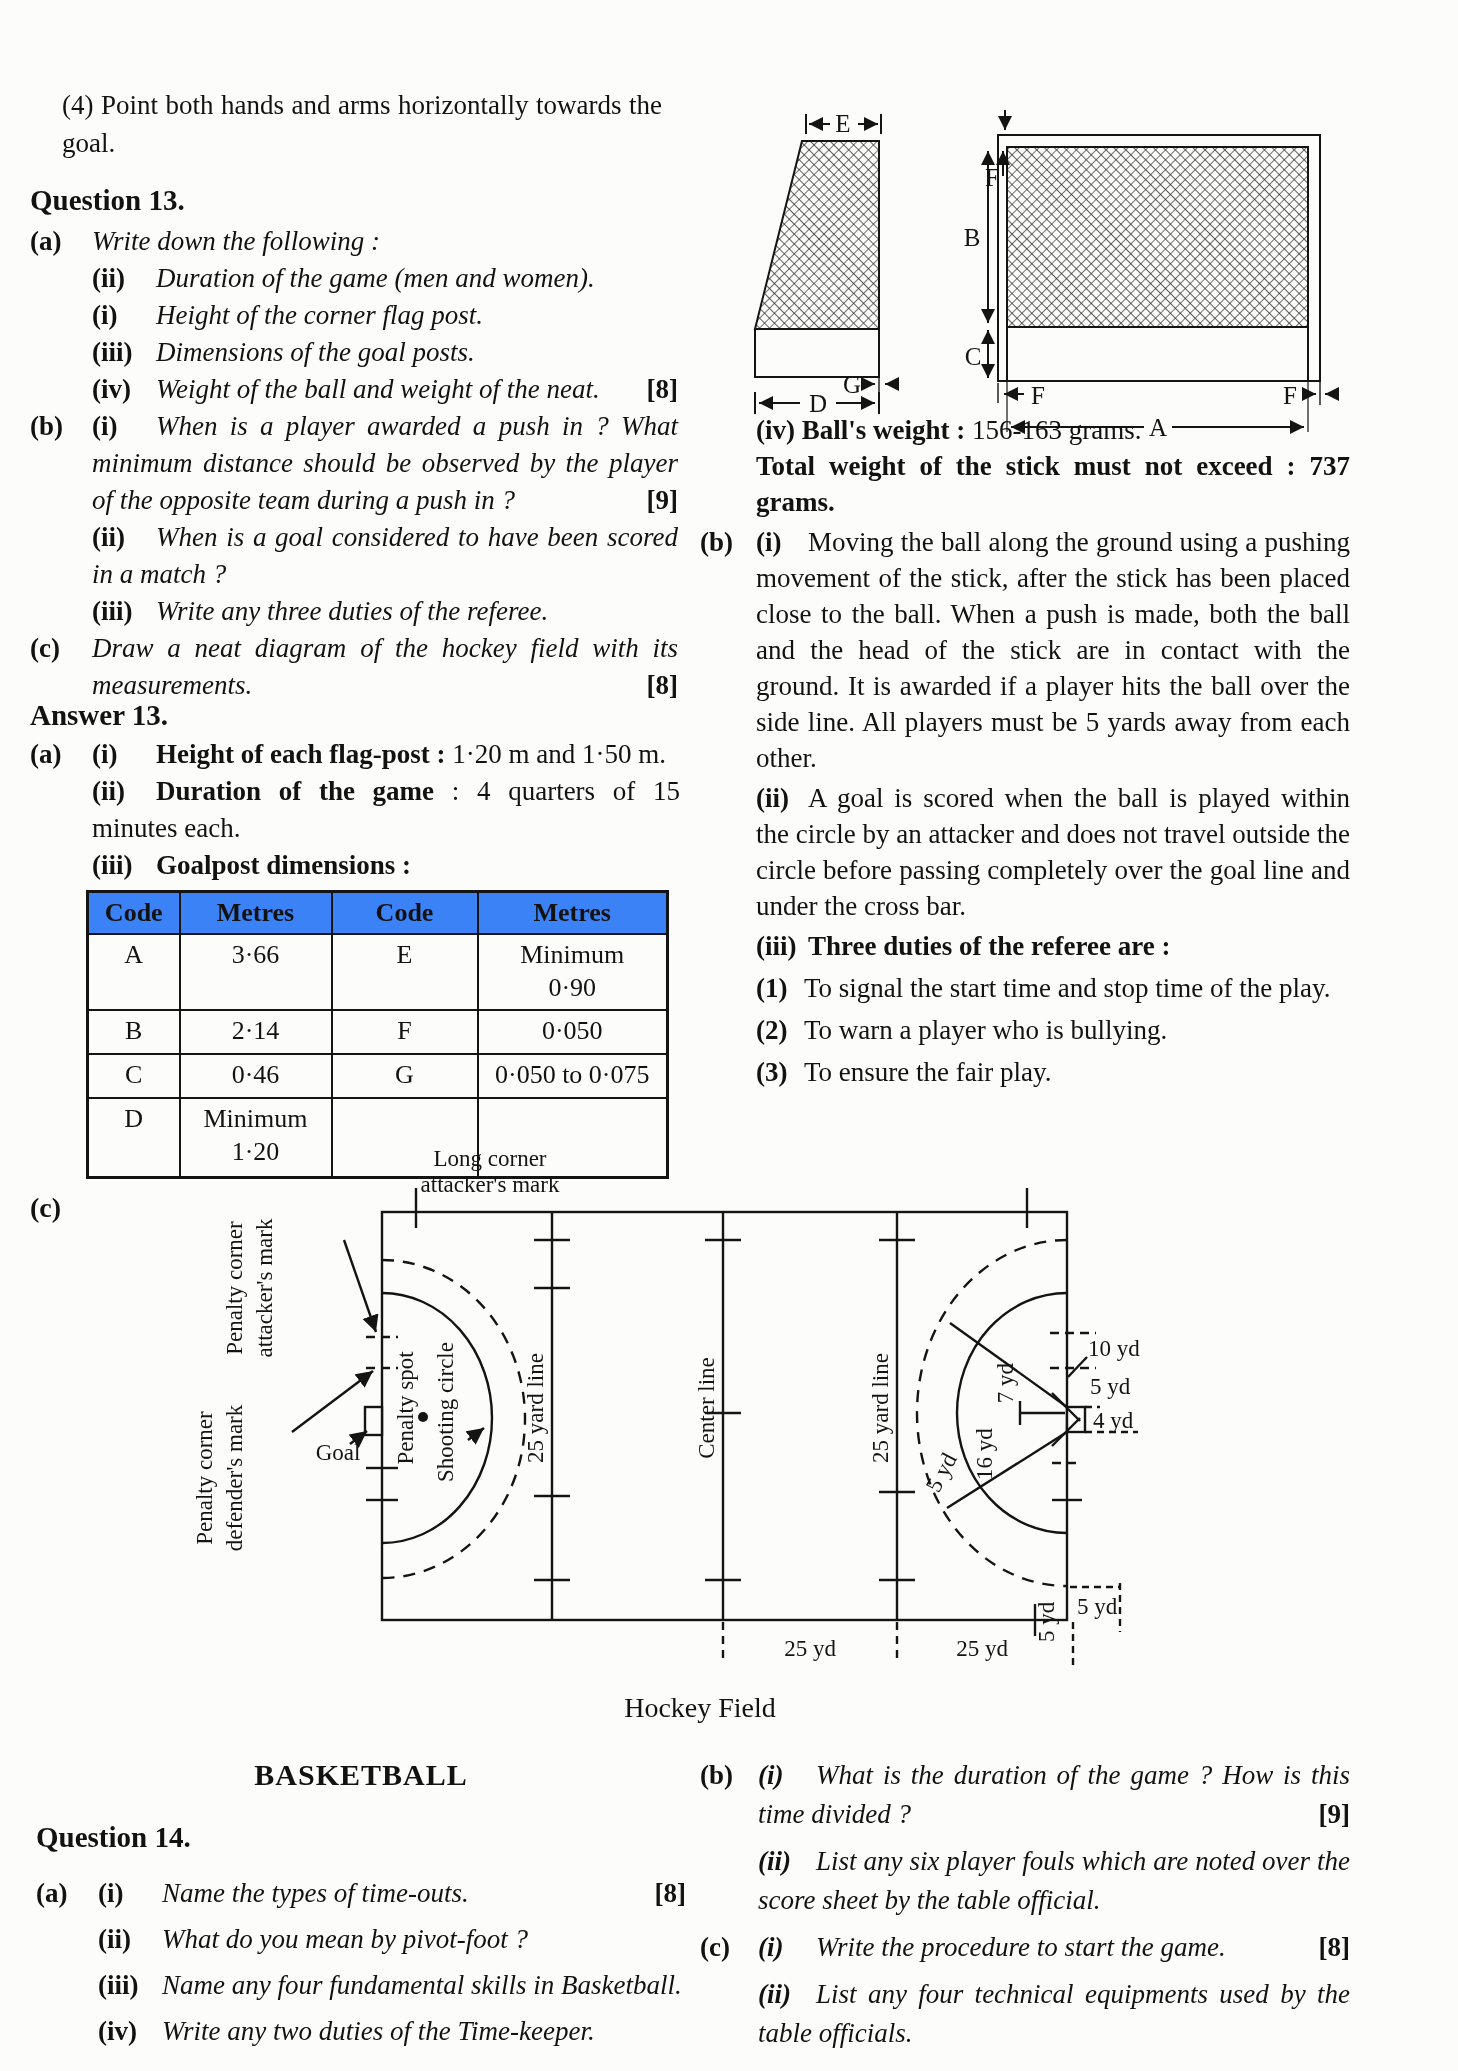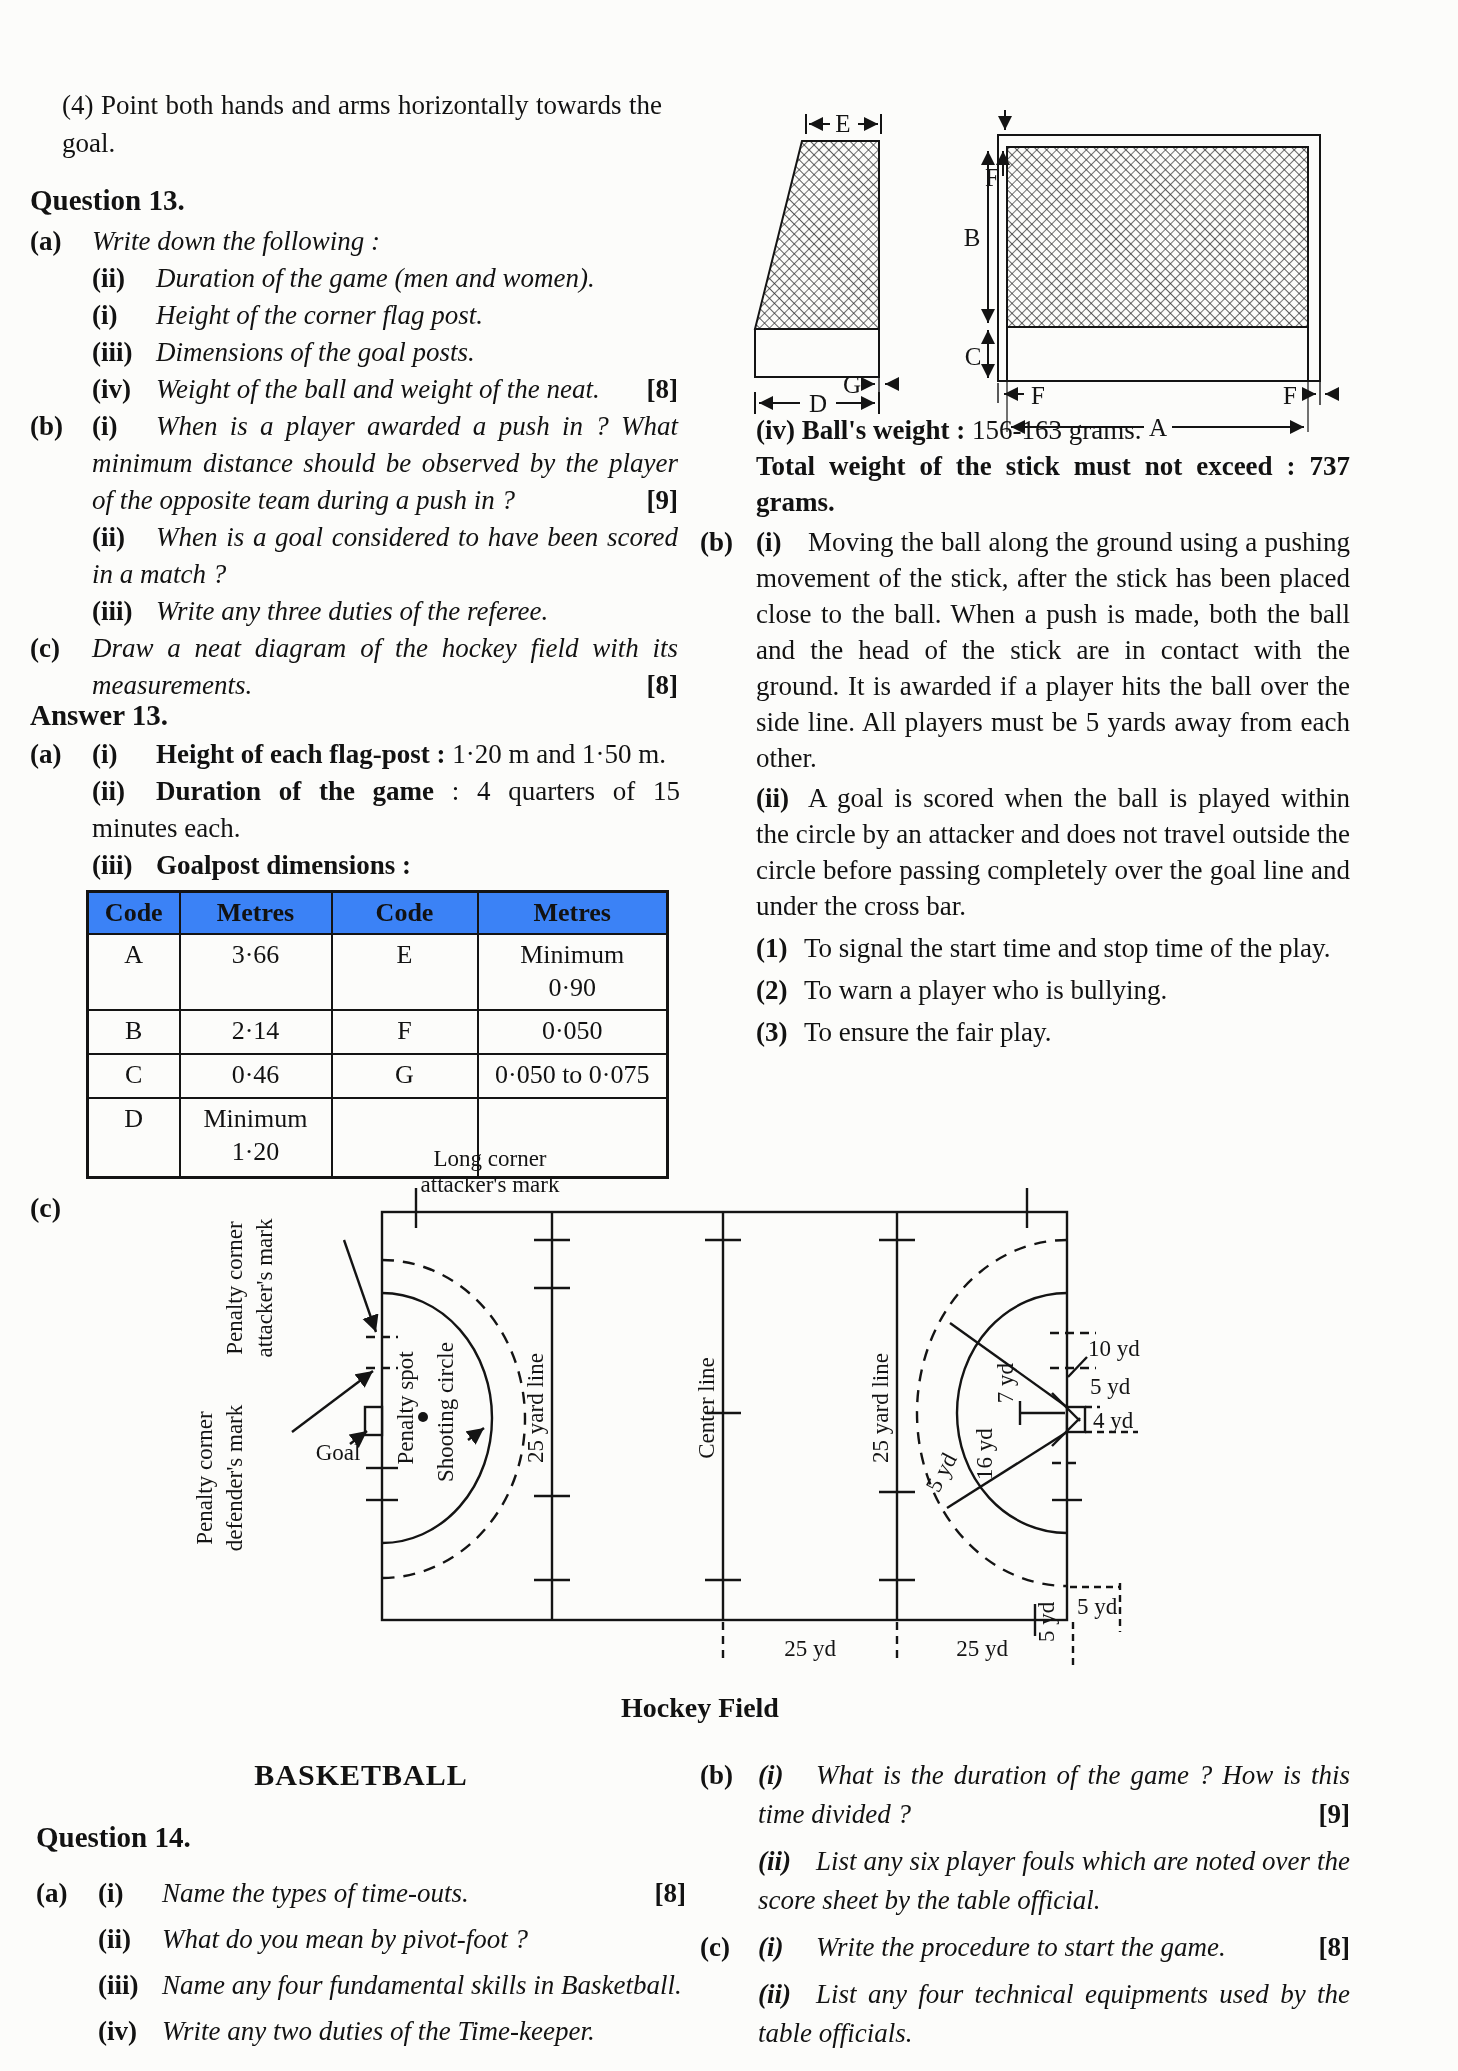--- a/index.html
+++ b/index.html
@@ -27,21 +27,21 @@
       padding:3px 2px 0 2px;white-space:pre-line;line-height:33px;font-size:26px;}
   table.goal th{background:#3b82f6;font-weight:bold;}
   #ans13r{left:700px;top:412px;width:650px;line-height:36px;}
   #ans13r .para{margin-left:56px;}
   #bb-left{left:36px;top:1755px;width:650px;line-height:40px;}
   #bb-right{left:700px;top:1756px;width:650px;line-height:39px;}
   .bbhead{font-weight:bold;font-size:30px;text-align:center;margin-bottom:22px;letter-spacing:1px;}
   .q14h{font-weight:bold;font-size:29px;margin-bottom:16px;}
   .mt6{margin-top:6px;} .mt8{margin-top:8px;} .mt4{margin-top:4px;}
   #c-label{left:30px;top:1192px;font-weight:bold;font-size:28px;}
-  #field-caption{left:545px;top:1692px;width:310px;text-align:center;font-weight:bold;font-size:28px;}
+  #field-caption{left:545px;top:1692px;width:310px;text-align:center;font-weight:normal;font-size:28px;}
   svg text{font-family:"Liberation Serif",serif;fill:#141414;}
 </style>
 </head>
 <body>
 
 <div class="page">
 
   <div id="intro" class="abs just">
     <p>(4) Point both hands and arms horizontally towards the goal.</p>
   </div>
@@ -195,20 +195,21 @@
   <div id="ans13r" class="abs">
     <p class="para">
       <span class="bold">(iv)</span> <b>Ball's weight :</b> <span>156-163 grams.</span>
     </p>
     <p class="para bold just">Total weight of the stick must not exceed : 737 grams.</p>
     <div class="row mt4">
       <span class="plabel" style="flex-basis:56px">(b)</span>
       <div class="cnt just">
         <p><span class="ilbl2">(i)</span><span>Moving the ball along the ground using a pushing movement of the stick, after the stick has been placed close to the ball. When a push is made, both the ball and the head of the stick are in contact with the ground. It is awarded if a player hits the ball over the side line. All players must be 5 yards away from each other.</span></p>
         <p class="mt4"><span class="ilbl2">(ii)</span><span>A goal is scored when the ball is played within the circle by an attacker and does not travel outside the circle before passing completely over the goal line and under the cross bar.</span></p>
+        <p class="mt4"><span class="ilbl2">(iii)</span><b>Three duties of the referee are :</b></p>
         <p class="mt6"><span class="ilbl2" style="min-width:48px">(1)</span><span>To signal the start time and stop time of the play.</span></p>
         <p class="mt6"><span class="ilbl2" style="min-width:48px">(2)</span><span>To warn a player who is bullying.</span></p>
         <p class="mt6"><span class="ilbl2" style="min-width:48px">(3)</span><span>To ensure the fair play.</span></p>
       </div>
     </div>
   </div>
 
   <div id="c-label" class="abs">(c)</div>
 
   <svg class="abs" id="field-svg" style="left:180px;top:1140px;" width="980" height="560" viewBox="0 0 980 560">

